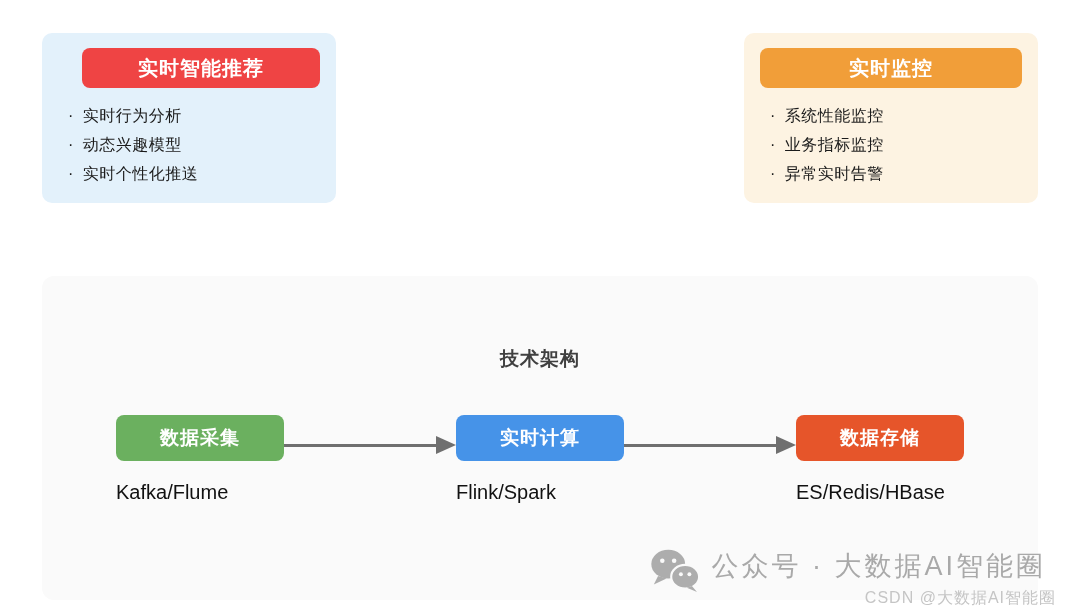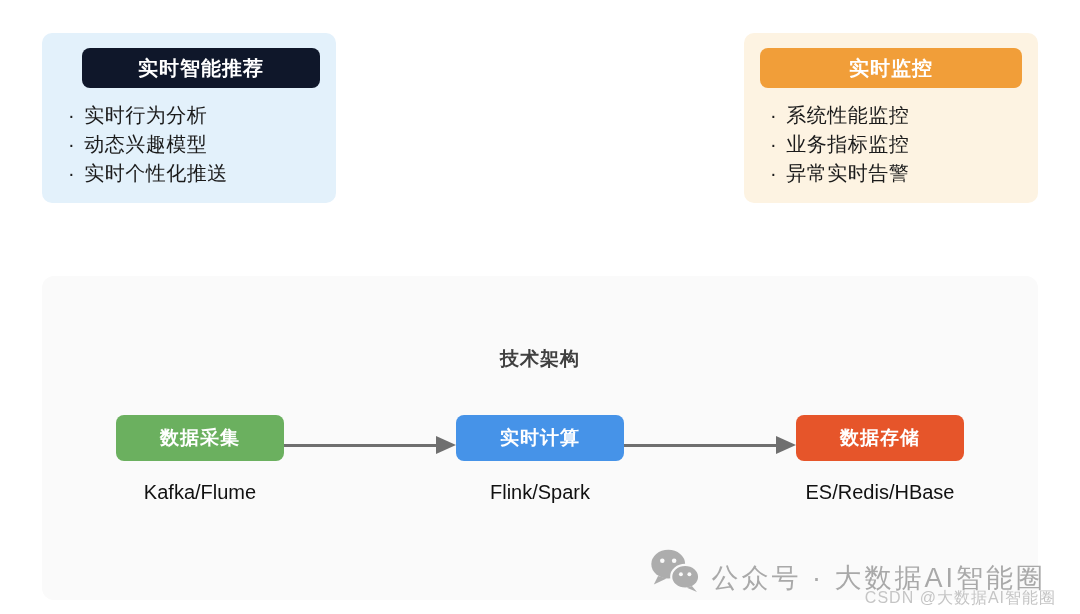--- a/index.html
+++ b/index.html
@@ -28,30 +28,30 @@
   .card.orange{background:#fdf3e2;}
   .card-header{
     height:40px;
     border-radius:8px;
     display:flex;align-items:center;justify-content:center;
     color:#ffffff;
     font-size:20px;
     font-weight:bold;
     letter-spacing:1px;
   }
-  .card.blue .card-header{background:#0f172a;margin-left:24px;}
+  .card.blue .card-header{background:#ef4444;margin-left:24px;}
   .card.purple .card-header{background:#9233b2;}
   .card.orange .card-header{background:#f19e39;}
   .card ul{
     list-style:none;
     margin:13px 0 0 0;
     padding:0 0 0 10px;
   }
   .card li{
-    font-size:20px;
+    font-size:16px;
     line-height:29px;
     color:#1b1b1b;
     letter-spacing:0.5px;
   }
   .card li::before{content:"·";margin-right:9px;color:#1b1b1b;}
   
   .panel{
     margin:73px 42px 0 42px;
     width:996px;
     height:324px;
@@ -67,21 +67,21 @@
     color:#404040;
     letter-spacing:1px;
     margin-top:48px;
   }
   .flow-row{
     margin:43px 74px 0 74px;
     display:flex;
     align-items:flex-start;
   }
   .node-col{
-    display:flex;flex-direction:column;align-items:center;
+    display:flex;flex-direction:column;align-items:flex-start;
     width:168px;
   }
   .flow-node{
     width:168px;height:46px;
     border-radius:8px;
     display:flex;align-items:center;justify-content:center;
     color:#ffffff;font-size:19px;font-weight:bold;
     letter-spacing:1px;
     box-sizing:border-box;
   }
@@ -103,21 +103,21 @@
   .arrow .head{
     width:0;height:0;
     border-top:9px solid transparent;
     border-bottom:9px solid transparent;
     border-left:20px solid #6f6f6f;
   }
   
   .watermark{
     position:absolute;
     right:34px;top:548px;
-    display:flex;align-items:flex-end;
+    display:flex;align-items:flex-start;
     color:#a9a9a9;
   }
   .wm-icon{margin-right:10px;}
   .wm-text{
     font-size:27px;
     font-weight:500;
     letter-spacing:3px;
     white-space:nowrap;
   }
   .csdn-line{

